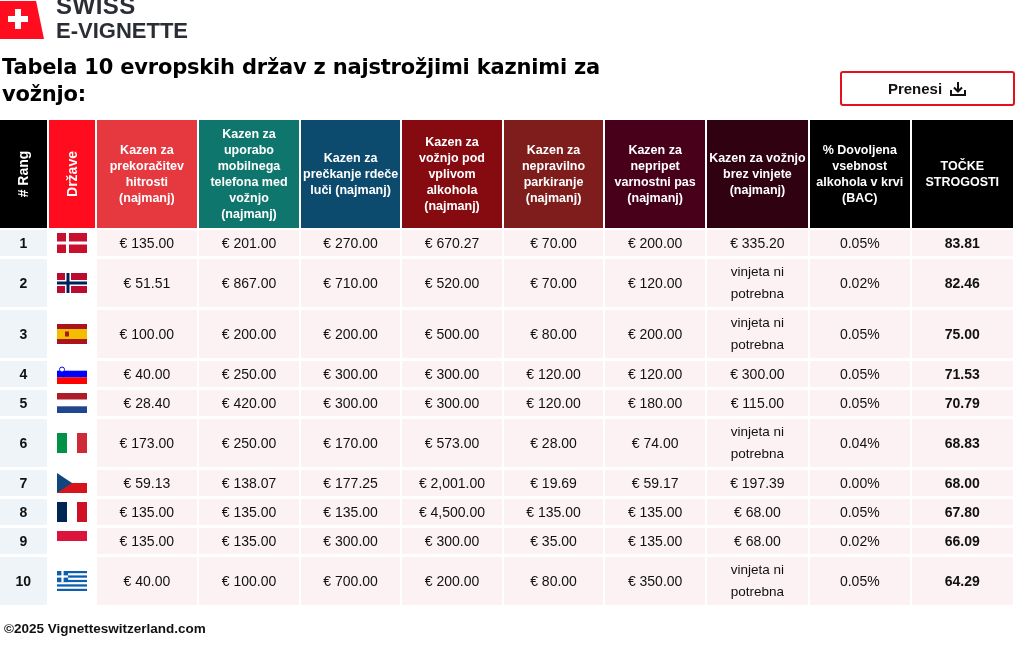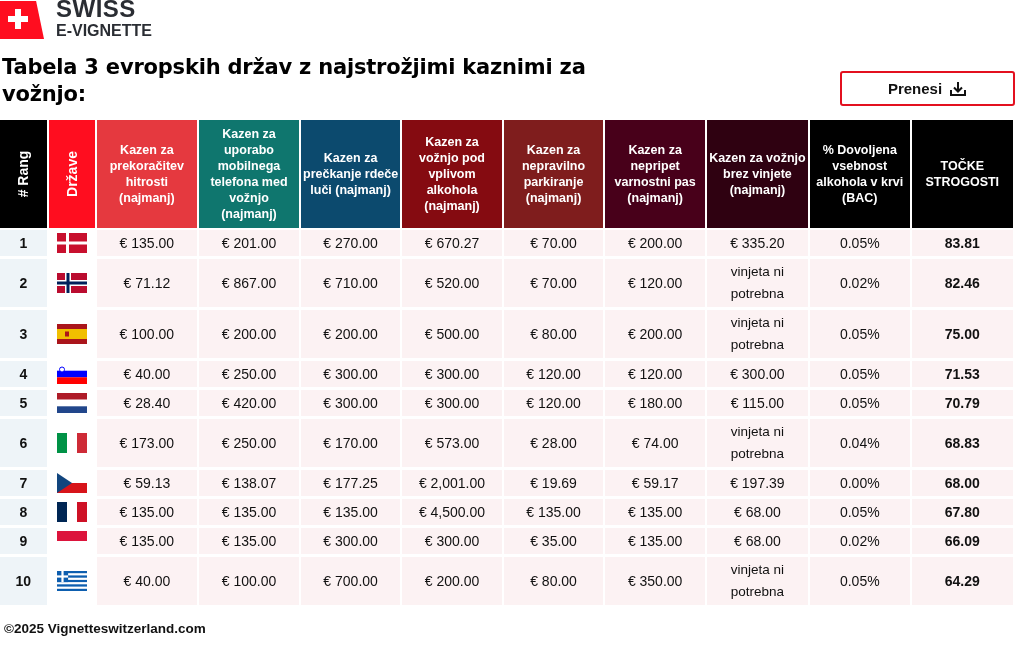--- a/index.html
+++ b/index.html
@@ -5,21 +5,21 @@
   html, body { margin:0; padding:0; background:#ffffff; }
   body { width:1015px; height:647px; position:relative; overflow:hidden;
          font-family:"Liberation Sans", "DejaVu Sans", sans-serif; color:#111; }
   .logo { position:absolute; left:0; top:0; height:40px; display:flex; align-items:center; }
   .logo-flag { width:44px; height:38px; background:#ff0d1f; position:relative;
                clip-path: polygon(0 0, 82% 0, 100% 100%, 0 100%); }
   .logo-flag .cross-v { position:absolute; left:15px; top:8px; width:6px; height:20px; background:#fff; }
   .logo-flag .cross-h { position:absolute; left:8px; top:15px; width:20px; height:6px; background:#fff; }
   .logo-text { margin-left:12px; line-height:1; color:#2a2d33; font-weight:bold; }
   .logo-text .l1 { font-size:24px; letter-spacing:0.5px; margin-top:-4px; }
-  .logo-text .l2 { font-size:16px; margin-top:2px; }
+  .logo-text .l2 { font-size:22px; margin-top:2px; }
   .title { position:absolute; left:2px; top:54px; width:640px; font-family:"DejaVu Sans", sans-serif;
            font-weight:bold; font-size:21px; line-height:27px; color:#000; letter-spacing:-0.2px; }
   .dl-btn { position:absolute; left:840px; top:71px; width:171px; height:31px; border:2px solid #e3101f;
             border-radius:3px; background:#fff; display:flex; align-items:center; justify-content:center;
             font-size:15px; font-weight:bold; color:#111; cursor:pointer; box-sizing:content-box; }
   .dl-btn svg { margin-left:7px; }
   table { position:absolute; left:0; top:120px; border-collapse:separate; border-spacing:2px 0;
           margin-left:-2px; table-layout:fixed; }
   th { color:#fff; font-weight:bold; font-size:12.5px; line-height:16px; text-align:center;
        vertical-align:middle; padding:0 2px; height:108px; border-bottom:2px solid #fff; }
@@ -41,21 +41,21 @@
   <div class="logo-flag">
     <div class="cross-v"></div>
       <div class="cross-h"></div>
   </div>
   <div class="logo-text">
     <div class="l1">SWISS</div>
     <div class="l2">E-VIGNETTE</div>
   </div>
 </div>
 
-<div class="title">Tabela 3 evropskih držav z najstrožjimi kaznimi za vožnjo:</div>
+<div class="title">Tabela 10 evropskih držav z najstrožjimi kaznimi za vožnjo:</div>
 
 <div class="dl-btn">
   <span>Prenesi</span>
   <svg width="18" height="16" viewBox="0 0 18 16">
     <path d="M9 1 V10 M5 6.5 L9 10.5 L13 6.5" stroke="#111" stroke-width="2" fill="none"></path>
     <path d="M2 9 V14 H16 V9" stroke="#111" stroke-width="2" fill="none"></path>
   </svg>
 </div>
 
 <table>
@@ -111,21 +111,21 @@
         <td class="rank">2</td>
         <td class="flag">
           <div class="flagbox"><svg width="30" height="20">
               <rect width="30" height="20" fill="#ba0c2f"></rect>
               <rect x="8" width="6" height="20" fill="#fff"></rect>
               <rect y="7" width="30" height="6" fill="#fff"></rect>
               <rect x="9.5" width="3" height="20" fill="#00205b"></rect>
               <rect y="8.5" width="30" height="3" fill="#00205b"></rect>
             </svg></div>
         </td>
-        <td class="">€ 71.12</td>
+        <td class="">€ 51.51</td>
         <td class="">€ 867.00</td>
         <td class="">€ 710.00</td>
         <td class="">€ 520.00</td>
         <td class="">€ 70.00</td>
         <td class="">€ 120.00</td>
         <td class=" small">vinjeta ni potrebna</td>
         <td class="">0.02%</td>
         <td class="score">82.46</td>
       </tr>
       <tr style="height: 51px;">

